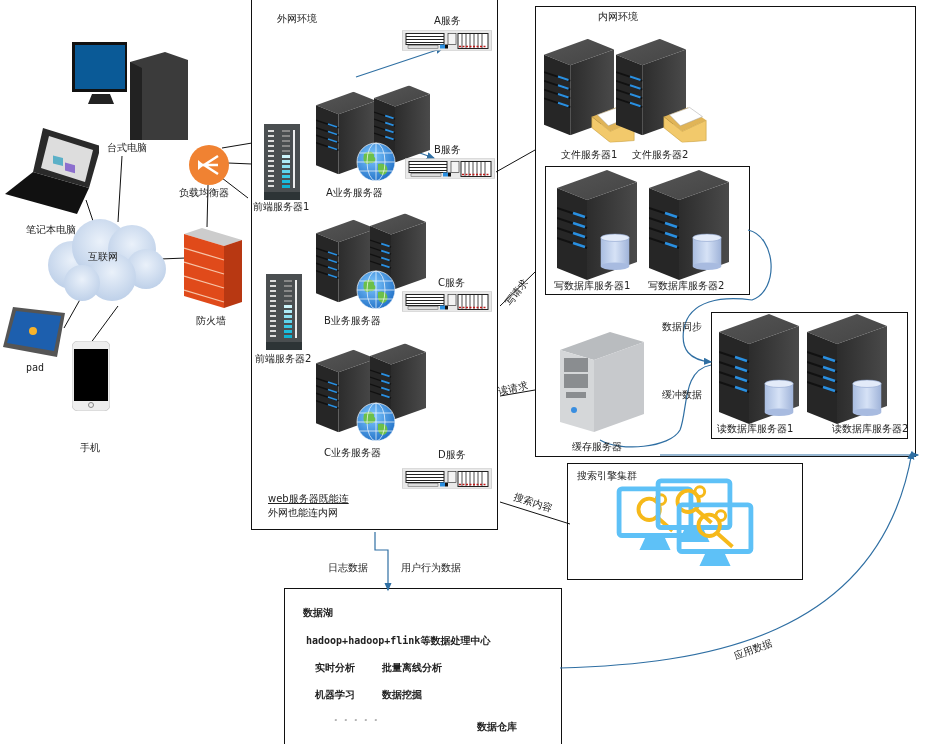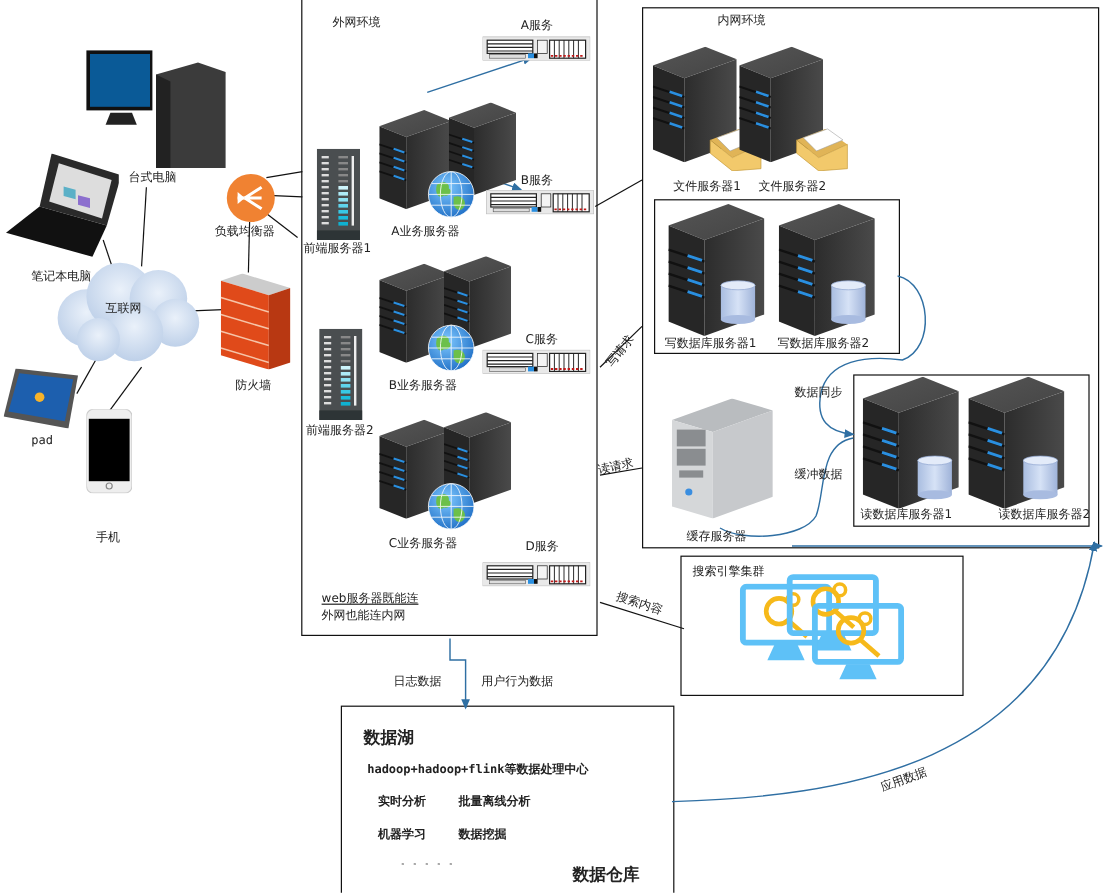--- a/index.html
+++ b/index.html
@@ -1,21 +1,21 @@
 <!DOCTYPE html>
 <html><head>
 <meta charset="utf-8">
 <style>
   html,body{margin:0;padding:0;background:#fff;}
   body{width:927px;height:744px;position:relative;overflow:hidden;font-family:"DejaVu Sans","Liberation Sans",sans-serif;font-size:10px;color:#222;}
   .box{position:absolute;border:1.2px solid #111;background:transparent;}
   .lbl{position:absolute;white-space:nowrap;font-size:10px;color:#222;}
   svg.wire{position:absolute;left:0;top:0;width:927px;height:744px;pointer-events:none;}
   .icon{position:absolute;}
-  .dl-title{font-family:"DejaVu Serif","Liberation Serif",serif;font-weight:bold;font-size:14px;}
+  .dl-title{font-family:"DejaVu Serif","Liberation Serif",serif;font-weight:bold;font-size:10px;}
   .dl-text{font-family:"DejaVu Sans Mono","Liberation Mono",monospace;font-weight:bold;font-size:10px;}
   .rot{transform-origin:left top;}
 </style>
 </head>
 <body>
 
 <svg width="0" height="0" style="position:absolute">
   <defs>
     <linearGradient id="gTower" x1="0" x2="1" y1="0" y2="0">
       <stop offset="0" stop-color="#2c2c2c"></stop>

